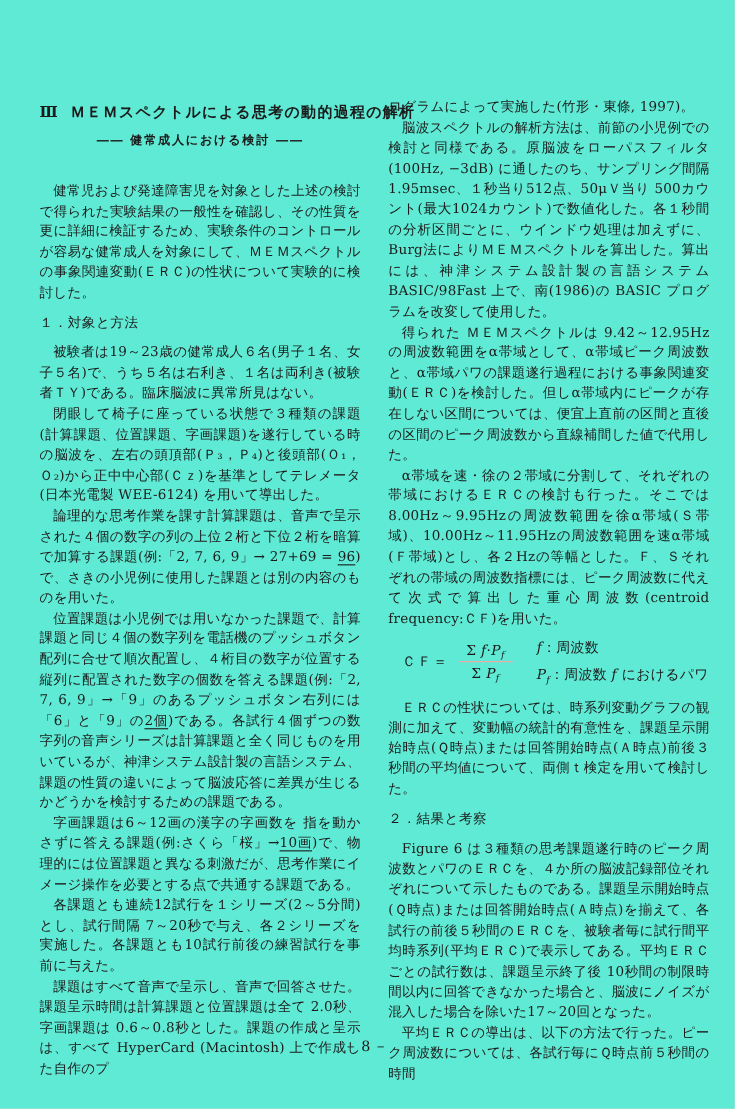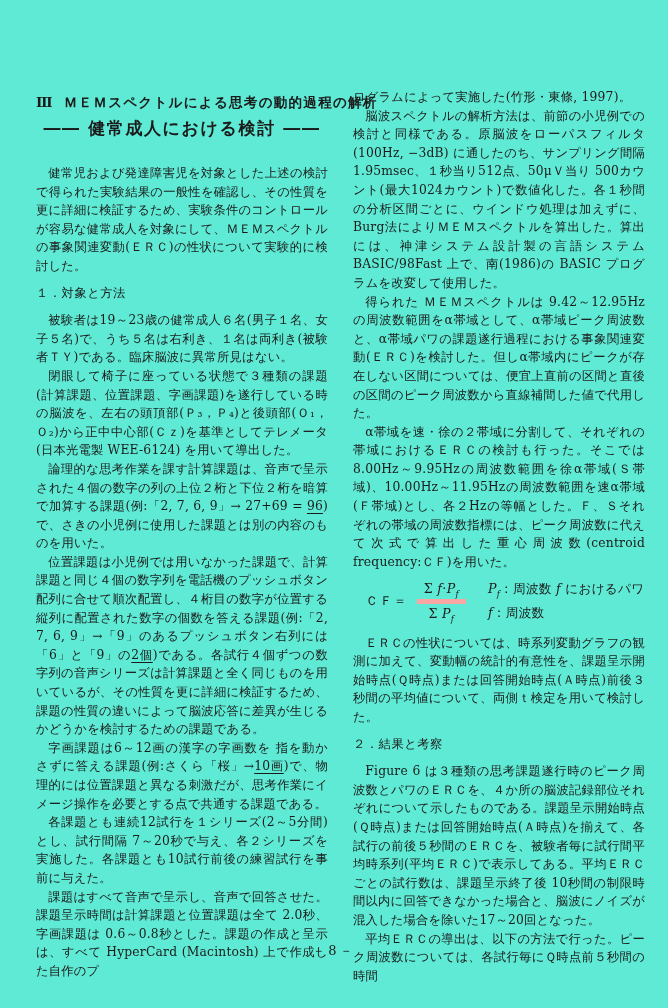--- a/index.html
+++ b/index.html
@@ -14,32 +14,32 @@
     position:absolute; width:292px;
     font-size:12.3px; line-height:18.6px;
     text-align:justify; letter-spacing:0.2px;
   }
   .col-left  { left:36px;  top:90px; }
   .col-right { left:353px; top:88px; }
 
   .title-block { text-align:center; margin:0 0 26px 0; padding-top:2px; }
   .title-line1 { font-size:13.6px; font-weight:bold; letter-spacing:1.2px; line-height:20px; white-space:nowrap; }
   .title-num   { margin-right:10px; }
-  .title-line2 { font-size:17px; font-weight:bold; letter-spacing:1.6px; line-height:20px; margin-top:6px; }
+  .title-line2 { font-size:11px; font-weight:bold; letter-spacing:1.6px; line-height:20px; margin-top:6px; }
 
   .para { margin:0; text-align:justify; }
   .para.indent { text-indent:1em; }
   .heading { margin:8px 0 9px 0; letter-spacing:0.5px; }
 
   .u { text-decoration:underline; text-underline-offset:2.5px; }
 
   .formula-block { display:flex; align-items:center; margin:9px 0 11px 0; padding-left:12px; font-size:12.6px; letter-spacing:0.3px;justify-content:center; }
   .f-lhs { letter-spacing:1.5px; margin-right:9px; }
   .frac { display:inline-flex; flex-direction:column; align-items:center; line-height:16.5px; }
-  .frac .num { border-bottom:5px solid #fca5a5; padding:0 7px 2px 7px; white-space:nowrap; }
+  .frac .num { border-bottom:1px solid #fca5a5; padding:0 7px 2px 7px; white-space:nowrap; }
   .frac .den { padding:2px 7px 0 7px; white-space:nowrap; }
   .f-legend { display:flex; flex-direction:column; margin-left:22px; gap:5px; }
   .f-legend-row { white-space:nowrap; }
   .var { font-style:italic; font-family:"DejaVu Serif","Liberation Serif",serif; }
   .fsub { font-size:8.5px; font-style:italic; vertical-align:sub; line-height:0; }
 
   .footer {
     position:absolute; left:0; right:0; bottom:48px;
     text-align:center; font-size:13px; letter-spacing:3px;
   }
@@ -55,42 +55,42 @@
         <span class="title-num">Ⅲ</span><span>ＭＥＭスペクトルによる思考の動的過程の解析</span>
       </div>
       <div class="title-line2">―― 健常成人における検討 ――</div>
     </div>
     <div id="col-left-body">
         <p class="para indent"><span>健常児および発達障害児を対象とした上述の検討で得られた実験結果の一般性を確認し、その性質を更に詳細に検証するため、実験条件のコントロールが容易な健常成人を対象にして、ＭＥＭスペクトルの事象関連変動(ＥＲＣ)の性状について実験的に検討した。</span></p>
         <div class="heading">１．対象と方法</div>
         <p class="para indent"><span>被験者は19～23歳の健常成人６名(男子１名、女子５名)で、うち５名は右利き、１名は両利き(被験者ＴＹ)である。臨床脳波に異常所見はない。</span></p>
         <p class="para indent"><span>閉眼して椅子に座っている状態で３種類の課題(計算課題、位置課題、字画課題)を遂行している時の脳波を、左右の頭頂部(Ｐ₃，Ｐ₄)と後頭部(Ｏ₁，Ｏ₂)から正中中心部(Ｃｚ)を基準としてテレメータ(日本光電製 WEE-6124) を用いて導出した。</span></p>
         <p class="para indent"><span>論理的な思考作業を課す計算課題は、音声で呈示された４個の数字の列の上位２桁と下位２桁を暗算で加算する課題(例:「2, 7, 6, 9」→ 27+69 = </span><span class="u">96</span><span>)で、さきの小児例に使用した課題とは別の内容のものを用いた。</span></p>
-        <p class="para indent"><span>位置課題は小児例では用いなかった課題で、計算課題と同じ４個の数字列を電話機のプッシュボタン配列に合せて順次配置し、４桁目の数字が位置する縦列に配置された数字の個数を答える課題(例:「2, 7, 6, 9」→「9」のあるプッシュボタン右列には「6」と「9」の</span><span class="u">2個</span><span>)である。各試行４個ずつの数字列の音声シリーズは計算課題と全く同じものを用いているが、その性質を更に詳細に検証するため、課題の性質の違いによって脳波応答に差異が生じるかどうかを検討するための課題である。</span></p>
+        <p class="para indent"><span>位置課題は小児例では用いなかった課題で、計算課題と同じ４個の数字列を電話機のプッシュボタン配列に合せて順次配置し、４桁目の数字が位置する縦列に配置された数字の個数を答える課題(例:「2, 7, 6, 9」→「9」のあるプッシュボタン右列には「6」と「9」の</span><span class="u">2個</span><span>)である。各試行４個ずつの数字列の音声シリーズは計算課題と全く同じものを用いているが、神津システム設計製の言語システム、課題の性質の違いによって脳波応答に差異が生じるかどうかを検討するための課題である。</span></p>
         <p class="para indent"><span>字画課題は6～12画の漢字の字画数を 指を動かさずに答える課題(例:さくら「桜」→</span><span class="u">10画</span><span>)で、物理的には位置課題と異なる刺激だが、思考作業にイメージ操作を必要とする点で共通する課題である。</span></p>
         <p class="para indent"><span>各課題とも連続12試行を１シリーズ(2～5分間)とし、試行間隔 7～20秒で与え、各２シリーズを実施した。各課題とも10試行前後の練習試行を事前に与えた。</span></p>
         <p class="para indent"><span>課題はすべて音声で呈示し、音声で回答させた。課題呈示時間は計算課題と位置課題は全て 2.0秒、字画課題は 0.6～0.8秒とした。課題の作成と呈示は、すべて HyperCard (Macintosh) 上で作成した自作のプ</span></p>
       </div>
   </div>
 
   <div class="col col-right">
     <div id="col-right-body">
         <p class="para"><span>ログラムによって実施した(竹形・東條, 1997)。</span></p>
         <p class="para indent"><span>脳波スペクトルの解析方法は、前節の小児例での検討と同様である。原脳波をローパスフィルタ(100Hz, −3dB) に通したのち、サンプリング間隔 1.95msec、１秒当り512点、50μＶ当り 500カウント(最大1024カウント)で数値化した。各１秒間の分析区間ごとに、ウインドウ処理は加えずに、Burg法によりＭＥＭスペクトルを算出した。算出には、神津システム設計製の言語システム BASIC/98Fast 上で、南(1986)の BASIC プログラムを改変して使用した。</span></p>
         <p class="para indent"><span>得られた ＭＥＭスペクトルは 9.42～12.95Hzの周波数範囲をα帯域として、α帯域ピーク周波数と、α帯域パワの課題遂行過程における事象関連変動(ＥＲＣ)を検討した。但しα帯域内にピークが存在しない区間については、便宜上直前の区間と直後の区間のピーク周波数から直線補間した値で代用した。</span></p>
         <p class="para indent"><span>α帯域を速・徐の２帯域に分割して、それぞれの帯域におけるＥＲＣの検討も行った。そこでは 8.00Hz～9.95Hzの周波数範囲を徐α帯域(Ｓ帯域)、10.00Hz～11.95Hzの周波数範囲を速α帯域(Ｆ帯域)とし、各２Hzの等幅とした。Ｆ、Ｓそれぞれの帯域の周波数指標には、ピーク周波数に代えて次式で算出した重心周波数(centroid frequency:ＣＦ)を用いた。</span></p>
         <div id="formula-block" class="formula-block" style="display: flex;">
       <span class="f-lhs">ＣＦ＝</span>
       <span class="frac">
         <span class="num"><span>Σ </span><span class="var">f</span><span>·</span><span class="var">P</span><span class="fsub">f</span></span>
         <span class="den"><span>Σ </span><span class="var">P</span><span class="fsub">f</span></span>
       </span>
       <span class="f-legend">
+        <span class="f-legend-row"><span class="var">f</span><span>：</span><span>周波数</span></span>
         <span class="f-legend-row"><span class="var">P</span><span class="fsub">f</span><span>：</span><span>周波数 </span><span class="var">f</span><span> におけるパワ</span></span>
-        <span class="f-legend-row"><span class="var">f</span><span>：</span><span>周波数</span></span>
       </span>
     </div>
         <p class="para indent"><span>ＥＲＣの性状については、時系列変動グラフの観測に加えて、変動幅の統計的有意性を、課題呈示開始時点(Ｑ時点)または回答開始時点(Ａ時点)前後３秒間の平均値について、両側ｔ検定を用いて検討した。</span></p>
         <div class="heading">２．結果と考察</div>
         <p class="para indent"><span>Figure 6 は３種類の思考課題遂行時のピーク周波数とパワのＥＲＣを、４か所の脳波記録部位それぞれについて示したものである。課題呈示開始時点(Ｑ時点)または回答開始時点(Ａ時点)を揃えて、各試行の前後５秒間のＥＲＣを、被験者毎に試行間平均時系列(平均ＥＲＣ)で表示してある。平均ＥＲＣごとの試行数は、課題呈示終了後 10秒間の制限時間以内に回答できなかった場合と、脳波にノイズが混入した場合を除いた17～20回となった。</span></p>
         <p class="para indent"><span>平均ＥＲＣの導出は、以下の方法で行った。ピーク周波数については、各試行毎にＱ時点前５秒間の時間</span></p>
       </div>
 
   </div>
 

